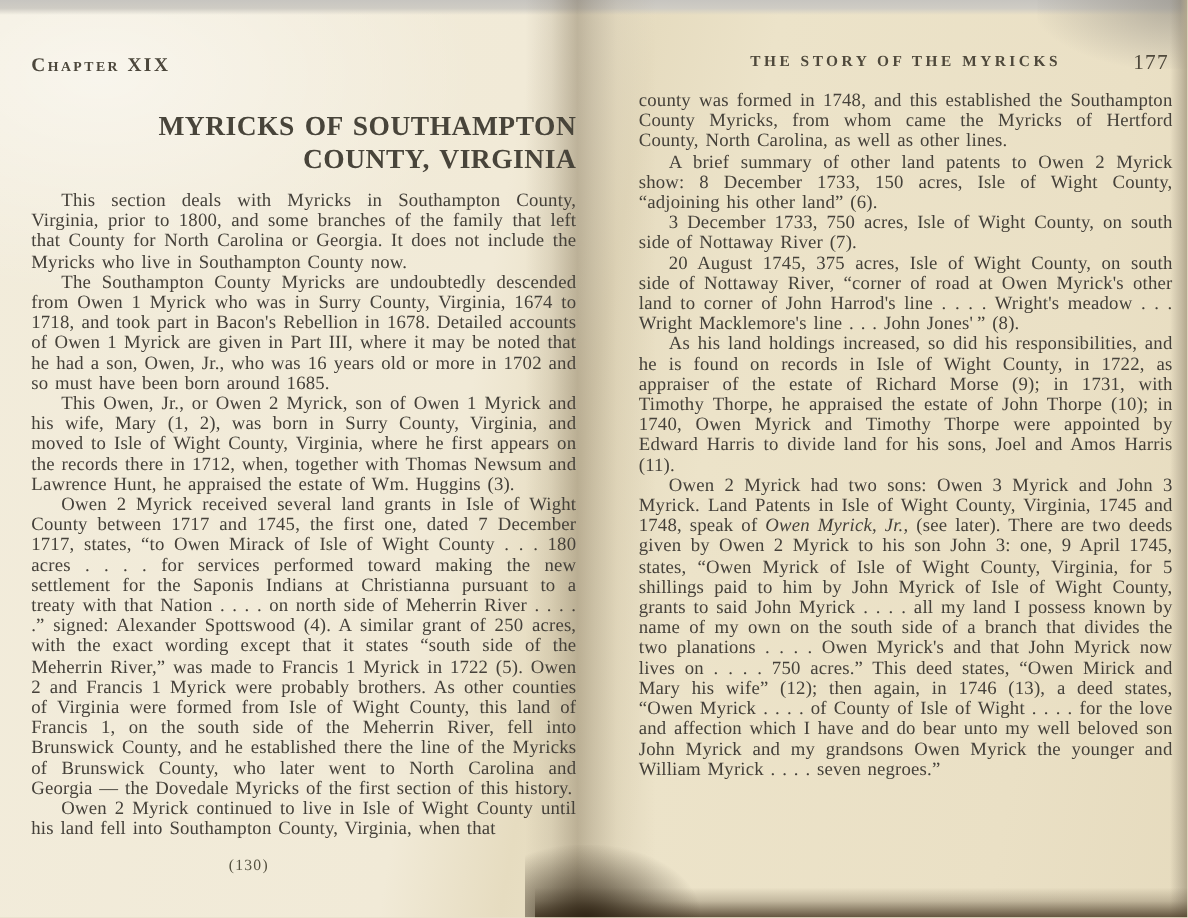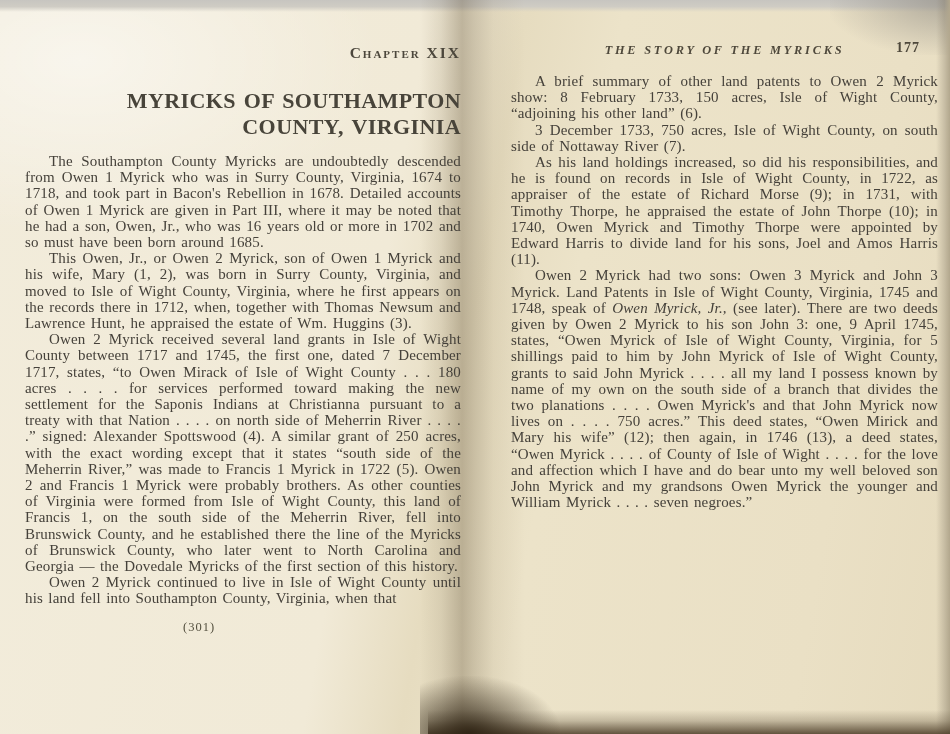--- a/index.html
+++ b/index.html
@@ -23,68 +23,71 @@
     background:linear-gradient(90deg, rgba(140,130,110,0) 0%, rgba(140,130,110,0.35) 60%, #b2a78d 100%); }
   .bottom-dark { position:absolute; bottom:0; left:428px; right:0; height:24px;
     background:linear-gradient(to top, rgba(74,59,38,0.85) 0%, rgba(74,59,38,0.25) 55%, rgba(74,59,38,0) 100%); }
   .gutter-bottom { position:absolute; bottom:0; left:420px; width:140px; height:58px;
     background:radial-gradient(ellipse at 35% 100%, rgba(44,33,18,0.9), rgba(44,33,18,0) 72%); }
 
   .page { position:absolute; }
   .page-left  { left:25px;  top:44px; width:436px; }
   .page-right { left:511px; top:40px; width:427px; }
 
-  .chapter-heading { text-align:right; font-variant:small-caps; font-weight:bold;
+  .chapter-heading { text-align:left; font-variant:small-caps; font-weight:bold;
     font-size:15.5px; letter-spacing:2px; color:#4c473c; margin:0 0 26px 0; }
   .section-title { text-align:right; font-size:22px; font-weight:bold; letter-spacing:0.4px;
     word-spacing:2px; margin:0 0 13px 0; color:#48443a; }
 
   .body-par { margin:0; font-size:15px; line-height:16.2px; text-align:justify;
     text-indent:1.6em; word-spacing:1.5px; letter-spacing:0.15px; }
   .no-indent { text-indent:0; }
   .ital { font-style:italic; }
 
   .folio { margin-top:13px; padding-left:158px; font-size:12.5px; letter-spacing:1px; color:#54503f; }
 
   .running-head-row { position:relative; text-align:center; margin:0 0 17px 0; height:16px; }
-  .running-head { font-size:12.3px; font-weight:bold; letter-spacing:2.8px; color:#4e483b;font-style:italic; }
-  .page-num { position:absolute; right:18px; top:0; font-size:14px; font-weight:bold;
+  .running-head { font-size:12.3px; font-weight:bold; letter-spacing:2.8px; color:#4e483b; }
+  .page-num { position:absolute; right:3px; top:0; font-size:17px; font-weight:normal;
     letter-spacing:1px; color:#4e483b; }
 </style>
 </head>
 <body>
 
 <div class="spread">
 
   <div class="top-edge"></div>
   <div class="top-right-corner"></div>
   <div class="right-edge"></div>
   <div class="gutter-shadow"></div>
   <div class="bottom-dark"></div>
   <div class="gutter-bottom"></div>
 
   <div class="page page-left">
     <div class="chapter-heading">Chapter XIX</div>
     <h1 class="section-title">MYRICKS OF SOUTHAMPTON COUNTY, VIRGINIA</h1>
 
+    <p class="body-par">This section deals with Myricks in Southampton County, Virginia, prior to 1800, and some branches of the family that left that County for North Carolina or Georgia. It does not include the Myricks who live in Southampton County now.</p>
     <p class="body-par">The Southampton County Myricks are undoubtedly descended from Owen 1 Myrick who was in Surry County, Virginia, 1674 to 1718, and took part in Bacon's Rebellion in 1678. Detailed accounts of Owen 1 Myrick are given in Part III, where it may be noted that he had a son, Owen, Jr., who was 16 years old or more in 1702 and so must have been born around 1685.</p>
     <p class="body-par">This Owen, Jr., or Owen 2 Myrick, son of Owen 1 Myrick and his wife, Mary (1, 2), was born in Surry County, Virginia, and moved to Isle of Wight County, Virginia, where he first appears on the records there in 1712, when, together with Thomas Newsum and Lawrence Hunt, he appraised the estate of Wm. Huggins (3).</p>
     <p class="body-par">Owen 2 Myrick received several land grants in Isle of Wight County between 1717 and 1745, the first one, dated 7 December 1717, states, “to Owen Mirack of Isle of Wight County . . . 180 acres . . . . for services performed toward making the new settlement for the Saponis Indians at Christianna pursuant to a treaty with that Nation . . . . on north side of Meherrin River . . . . .” signed: Alexander Spottswood (4). A similar grant of 250 acres, with the exact wording except that it states “south side of the Meherrin River,” was made to Francis 1 Myrick in 1722 (5). Owen 2 and Francis 1 Myrick were probably brothers. As other counties of Virginia were formed from Isle of Wight County, this land of Francis 1, on the south side of the Meherrin River, fell into Brunswick County, and he established there the line of the Myricks of Brunswick County, who later went to North Carolina and Georgia — the Dovedale Myricks of the first section of this history.</p>
     <p class="body-par">Owen 2 Myrick continued to live in Isle of Wight County until his land fell into Southampton County, Virginia, when that</p>
 
-    <div class="folio">(301)</div>
+    <div class="folio">(130)</div>
   </div>
 
   <div class="page page-right">
     <div class="running-head-row">
       <span class="running-head">THE STORY OF THE MYRICKS</span>
       <span class="page-num">177</span>
     </div>
 
-    <p class="body-par">A brief summary of other land patents to Owen 2 Myrick show: 8 February 1733, 150 acres, Isle of Wight County, “adjoining his other land” (6).</p>
+    <p class="body-par no-indent">county was formed in 1748, and this established the Southampton County Myricks, from whom came the Myricks of Hertford County, North Carolina, as well as other lines.</p>
+    <p class="body-par">A brief summary of other land patents to Owen 2 Myrick show: 8 December 1733, 150 acres, Isle of Wight County, “adjoining his other land” (6).</p>
     <p class="body-par">3 December 1733, 750 acres, Isle of Wight County, on south side of Nottaway River (7).</p>
+    <p class="body-par">20 August 1745, 375 acres, Isle of Wight County, on south side of Nottaway River, “corner of road at Owen Myrick's other land to corner of John Harrod's line . . . . Wright's meadow . . . Wright Macklemore's line . . . John Jones' ” (8).</p>
     <p class="body-par">As his land holdings increased, so did his responsibilities, and he is found on records in Isle of Wight County, in 1722, as appraiser of the estate of Richard Morse (9); in 1731, with Timothy Thorpe, he appraised the estate of John Thorpe (10); in 1740, Owen Myrick and Timothy Thorpe were appointed by Edward Harris to divide land for his sons, Joel and Amos Harris (11).</p>
 
     <p class="body-par"><span>Owen 2 Myrick had two sons: Owen 3 Myrick and John 3 Myrick. Land Patents in Isle of Wight County, Virginia, 1745 and 1748, speak of </span><em class="ital">Owen Myrick, Jr.,</em><span> (see later). There are two deeds given by Owen 2 Myrick to his son John 3: one, 9 April 1745, states, “Owen Myrick of Isle of Wight County, Virginia, for 5 shillings paid to him by John Myrick of Isle of Wight County, grants to said John Myrick . . . . all my land I possess known by name of my own on the south side of a branch that divides the two planations . . . . Owen Myrick's and that John Myrick now lives on . . . . 750 acres.” This deed states, “Owen Mirick and Mary his wife” (12); then again, in 1746 (13), a deed states, “Owen Myrick . . . . of County of Isle of Wight . . . . for the love and affection which I have and do bear unto my well beloved son John Myrick and my grandsons Owen Myrick the younger and William Myrick . . . . seven negroes.”</span></p>
 
   </div>
 
 </div>
 
 </body></html>

